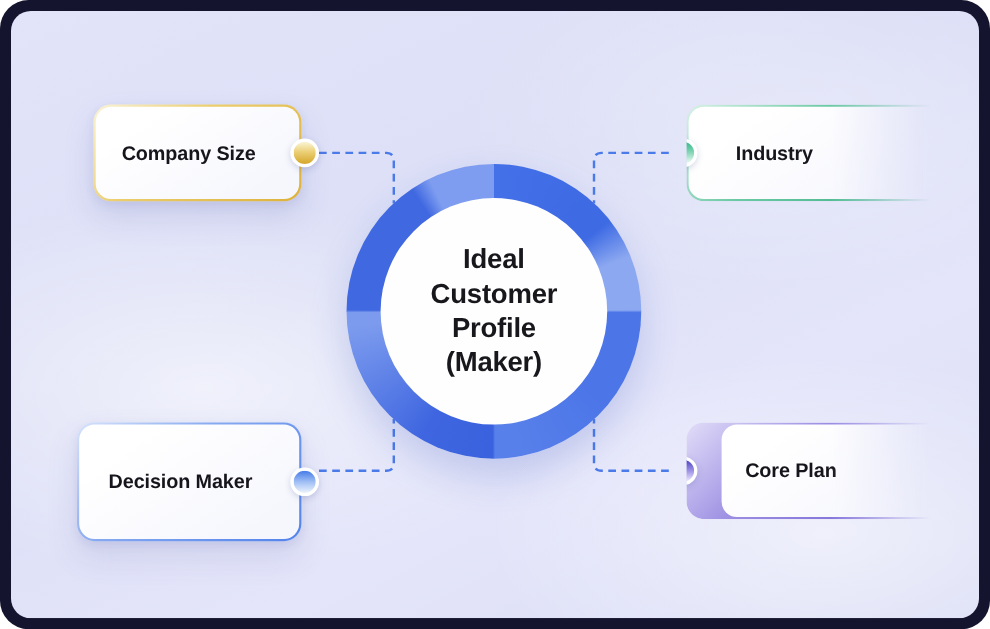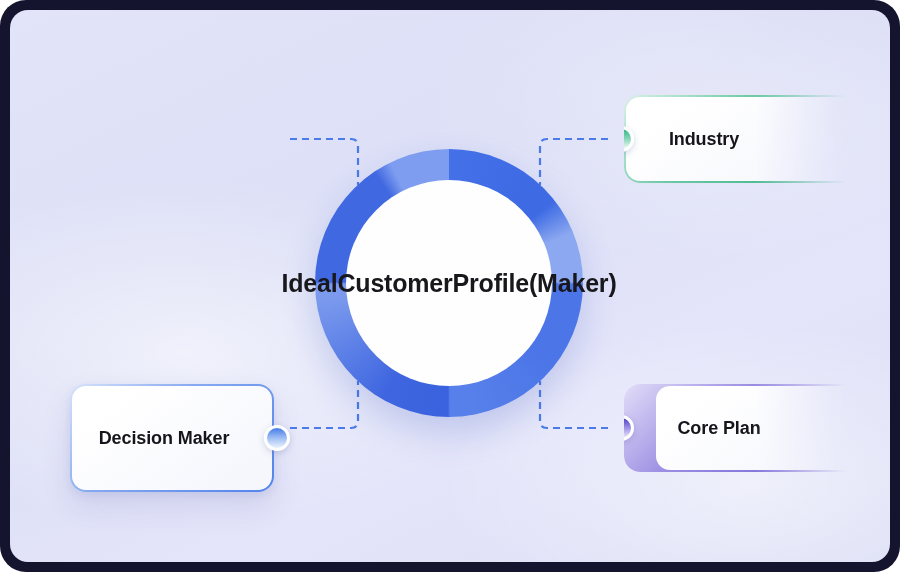--- a/index.html
+++ b/index.html
@@ -42,21 +42,21 @@
       #7C9BEE 264deg,
       #7C9BEE 269.5deg,
       #4068E0 270.5deg,
       #4068E0 326deg,
       #7E9DF0 334deg,
       #7E9DF0 360deg);
     box-shadow:0 16px 34px rgba(62,90,190,.22);
   }
   .hub{
     position:absolute;inset:31px;border-radius:50%;background:#FEFEFF;
-    display:flex;align-items:center;justify-content:center;
+    display:flex;flex-direction:column;align-items:center;justify-content:center;
   }
   .hub-line{
     font-size:25px;line-height:31px;font-weight:bold;color:#17171C;
     text-align:center;letter-spacing:-0.2px;
   }
 
   
   .node{
     position:absolute;z-index:3;border-radius:16px;padding:2px;display:flex;
     box-shadow:0 14px 28px rgba(85,95,170,.16),0 3px 8px rgba(85,95,170,.10);
@@ -109,20 +109,26 @@
 
   <div class="ring">
     <div class="hub">
       <div class="hub-line">Ideal</div>
       <div class="hub-line">Customer</div>
       <div class="hub-line">Profile</div>
       <div class="hub-line">(Maker)</div>
     </div>
   </div>
 
+  <div class="node node-gold">
+    <div class="node-inner">
+      <span>Company Size</span>
+    </div>
+    <span class="port port-right port-gold"></span>
+  </div>
 
   <div class="node node-green fade-right">
     <div class="node-inner">
       <span>Industry</span>
     </div>
     <span class="port port-left port-green"></span>
   </div>
 
   <div class="node node-blue">
     <div class="node-inner">

